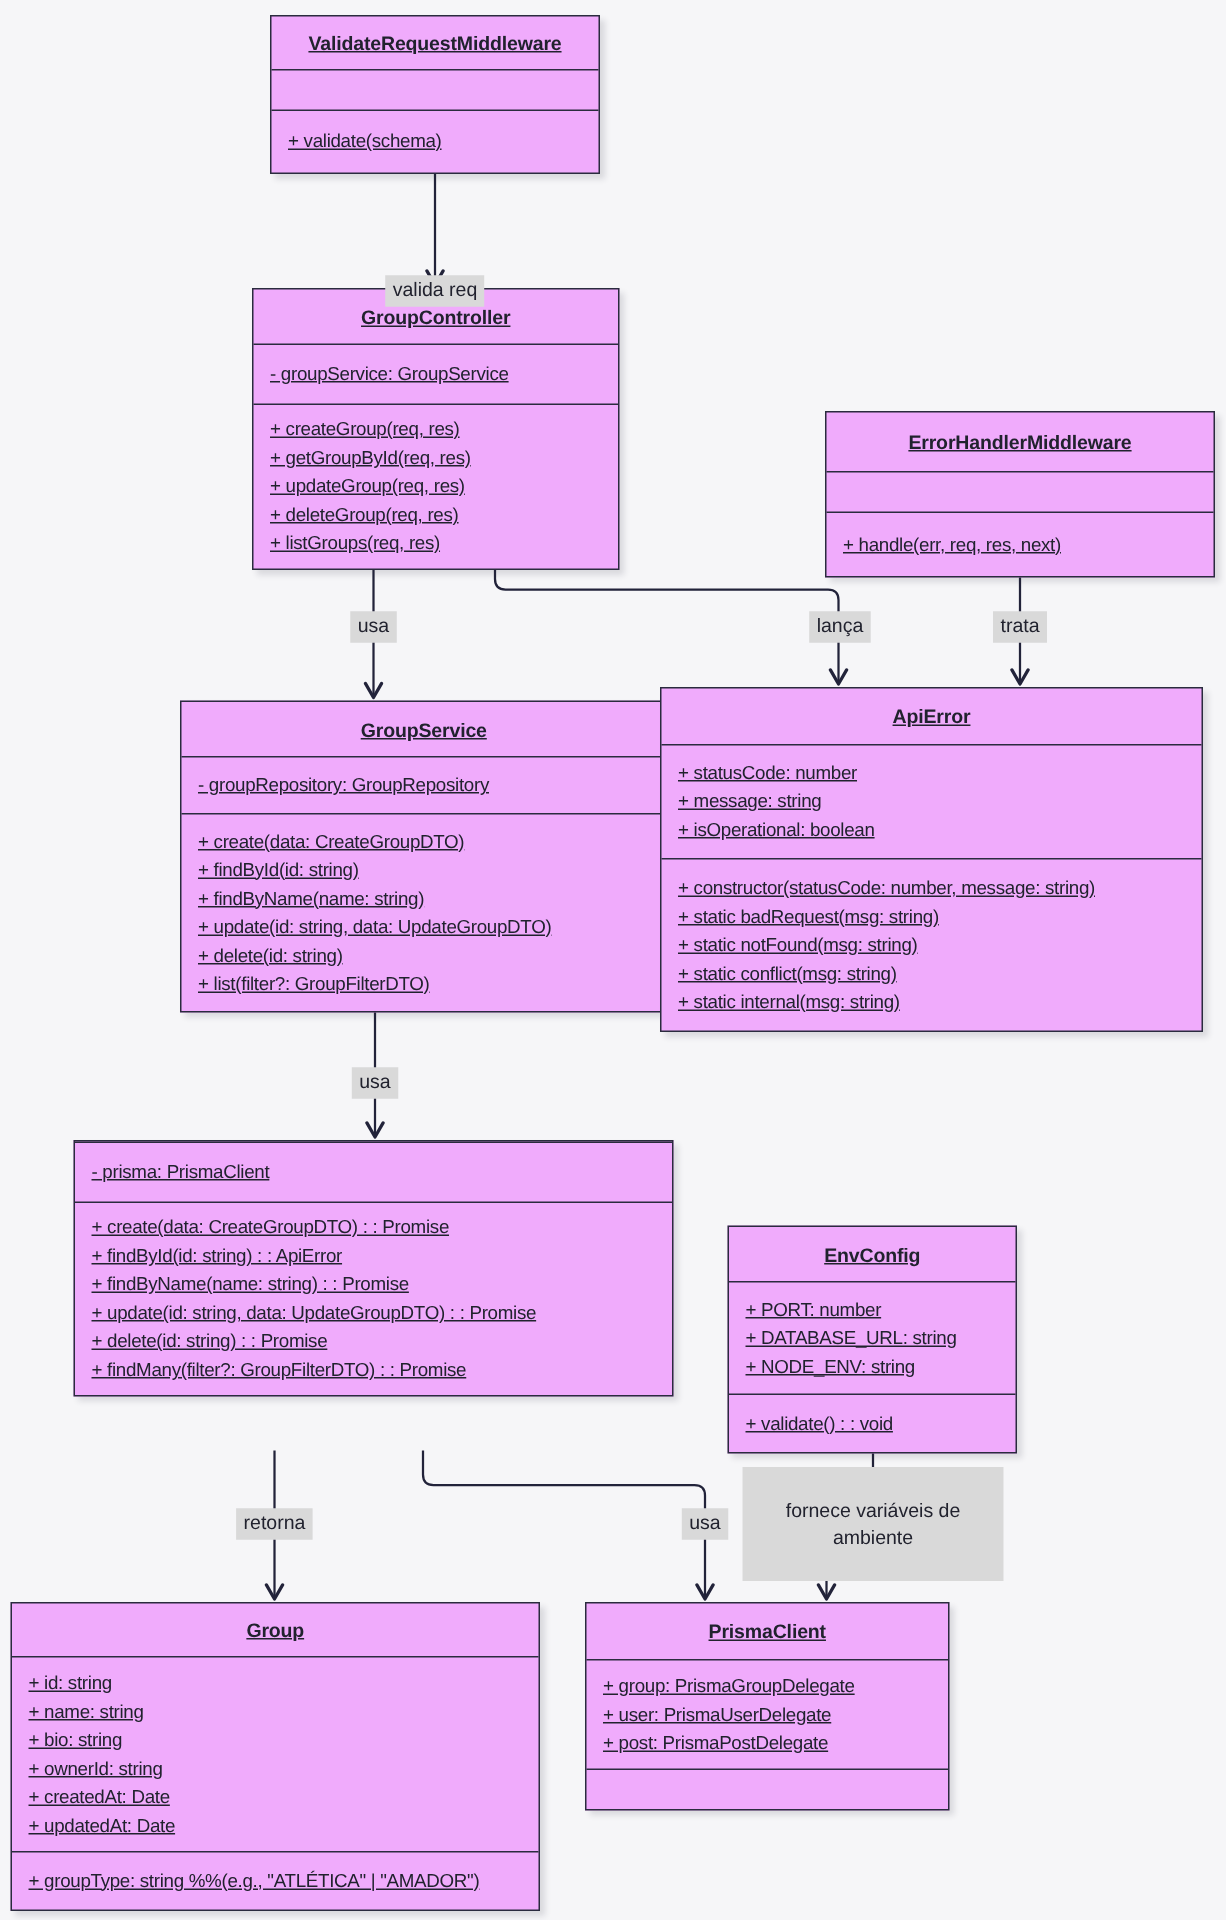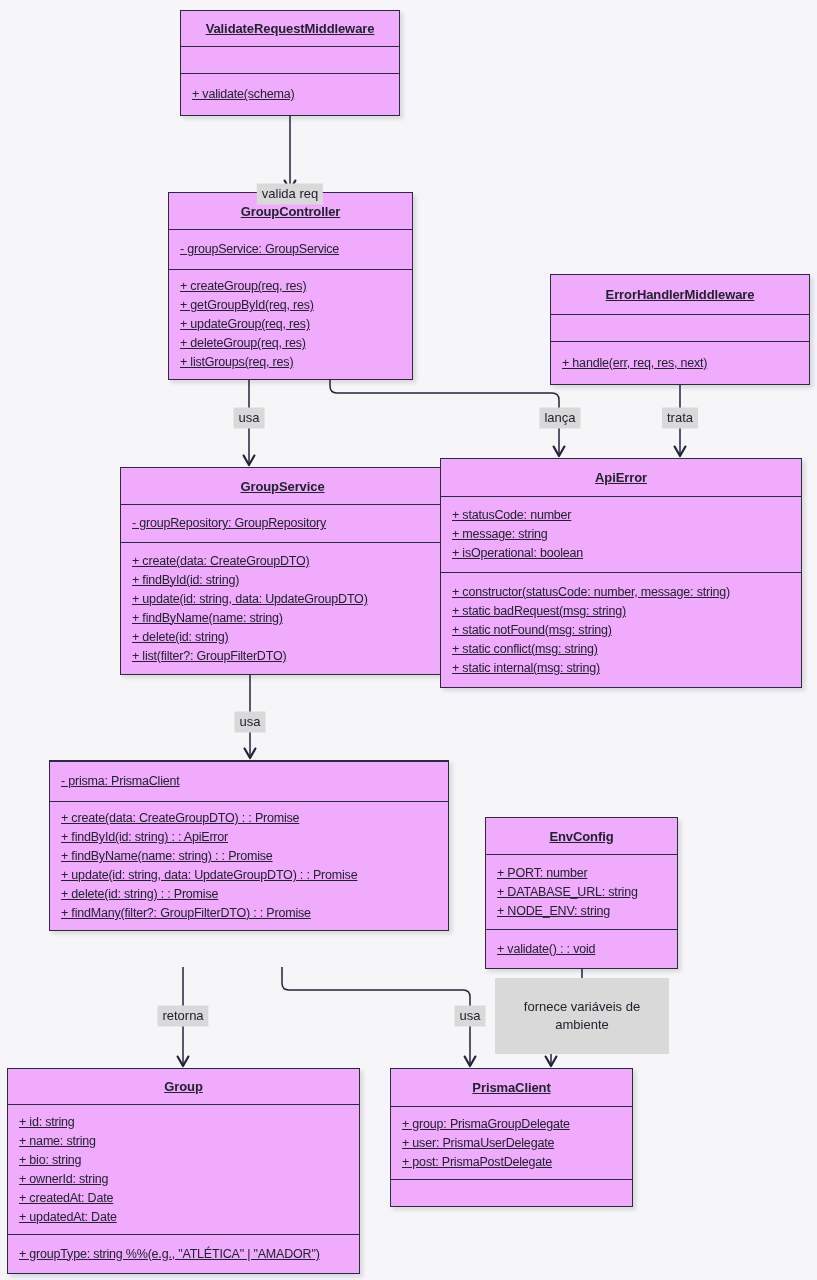--- a/index.html
+++ b/index.html
@@ -90,22 +90,22 @@
         </div>
       </div>
       <div class="class-box" style="left: 88px; top: 467px; width: 325px; margin-left: 32px;">
         <div class="class-title" style="height: 36px;">GroupService</div>
         <div class="compartment" style="height: 38px;">
           <div class="member">- groupRepository: GroupRepository</div>
         </div>
         <div class="compartment" style="height: 132px;">
           <div class="member">+ create(data: CreateGroupDTO)</div>
           <div class="member">+ findById(id: string)</div>
+          <div class="member">+ findByName(name: string)</div>
           <div class="member">+ update(id: string, data: UpdateGroupDTO)</div>
-          <div class="member">+ findByName(name: string)</div>
           <div class="member">+ delete(id: string)</div>
           <div class="member">+ list(filter?: GroupFilterDTO)</div>
         </div>
       </div>
       <div class="class-box" style="left: 440px; top: 458px; width: 362px;">
         <div class="class-title" style="height: 37px;">ApiError</div>
         <div class="compartment" style="height: 76px;">
           <div class="member">+ statusCode: number</div>
           <div class="member">+ message: string</div>
           <div class="member">+ isOperational: boolean</div>

